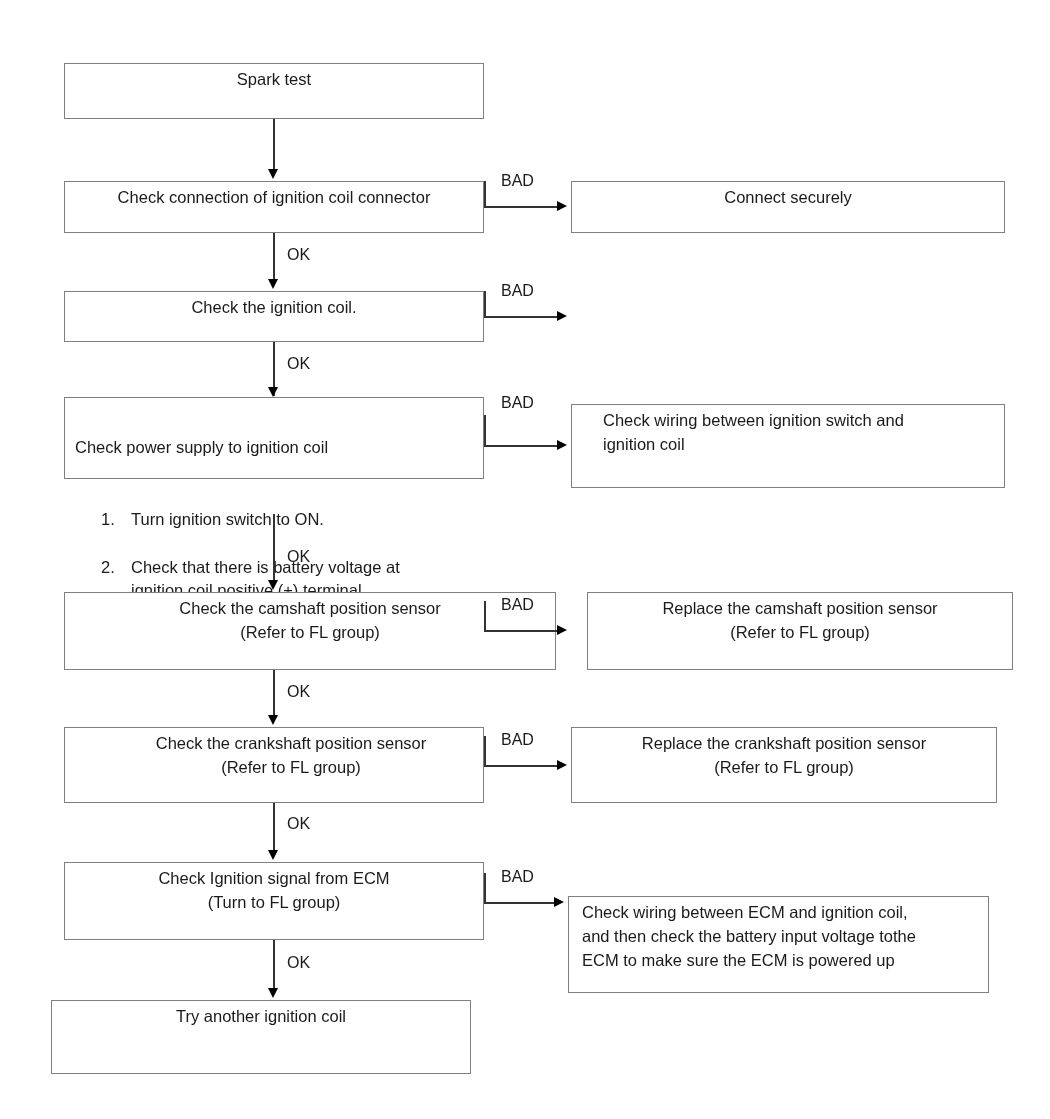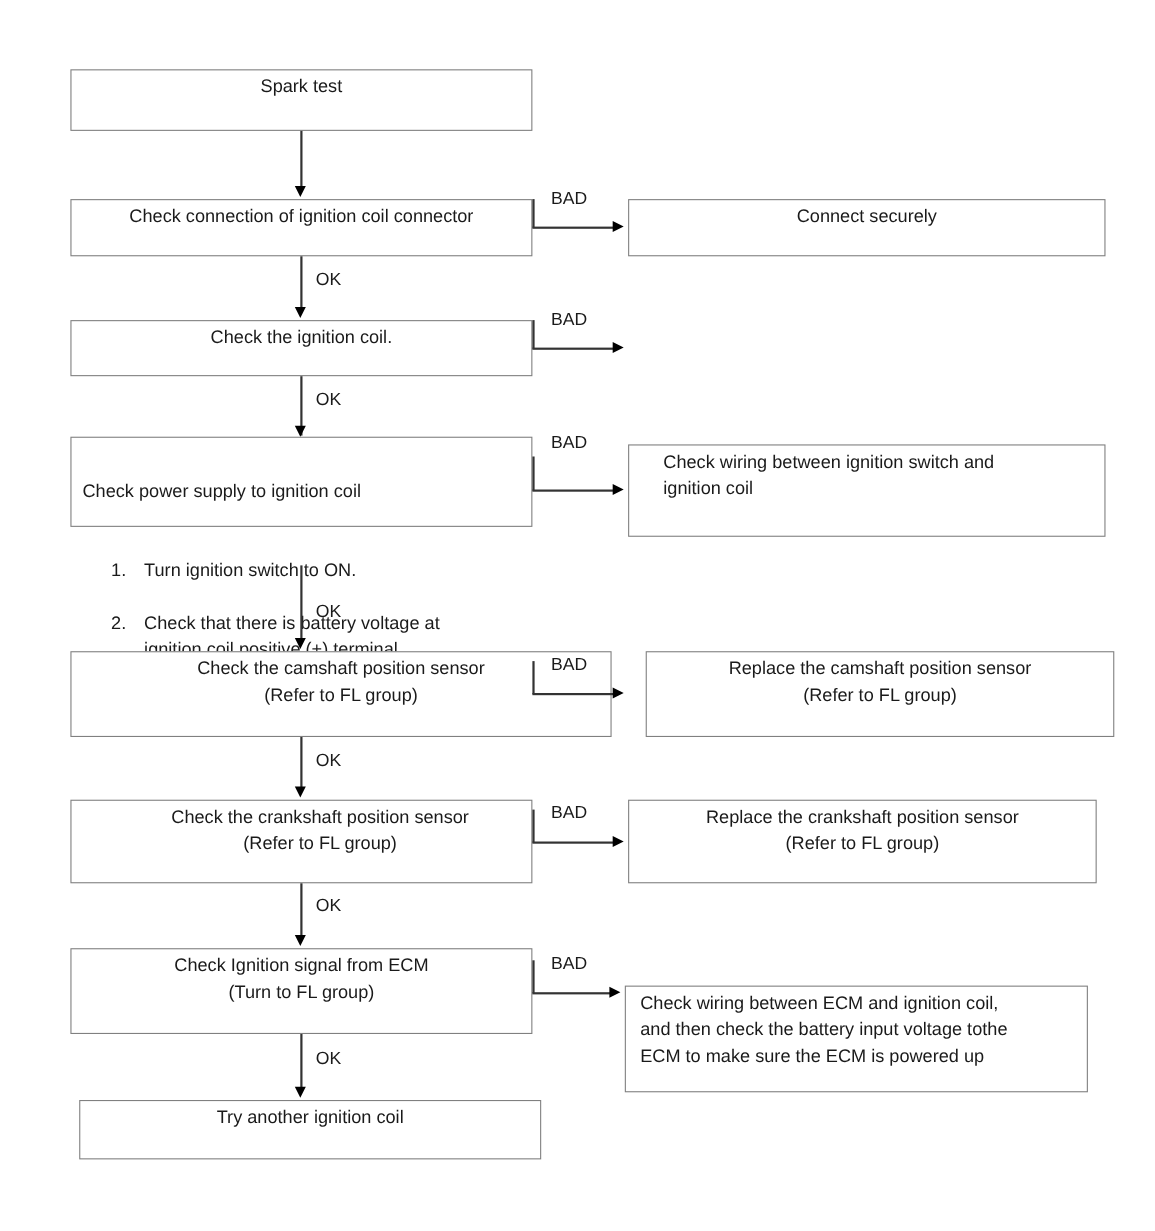--- a/index.html
+++ b/index.html
@@ -129,21 +129,21 @@
   <div class="node center" style="left:64px; top:727px; width:420px; height:76px;padding-left:44px;">
     <span class="node-text">Check the crankshaft position sensor
 (Refer to FL group)</span>
   </div>
 
   <div class="node center" style="left:64px; top:862px; width:420px; height:78px;">
     <span class="node-text">Check Ignition signal from ECM
 (Turn to FL group)</span>
   </div>
 
-  <div class="node center" style="left:72px; top:1000px; width:420px; height:54px;">
+  <div class="node center" style="left:51px; top:1000px; width:420px; height:74px;">
     <span class="node-text">Try another ignition coil</span>
   </div>
 
   <div class="node center" style="left:571px; top:181px; width:434px; height:52px;">
     <span class="node-text">Connect securely</span>
   </div>
 
 
   <div class="node left" style="left:571px; top:404px; width:434px; height:84px; padding-left:31px;">
     <span class="node-text">Check wiring between ignition switch and

